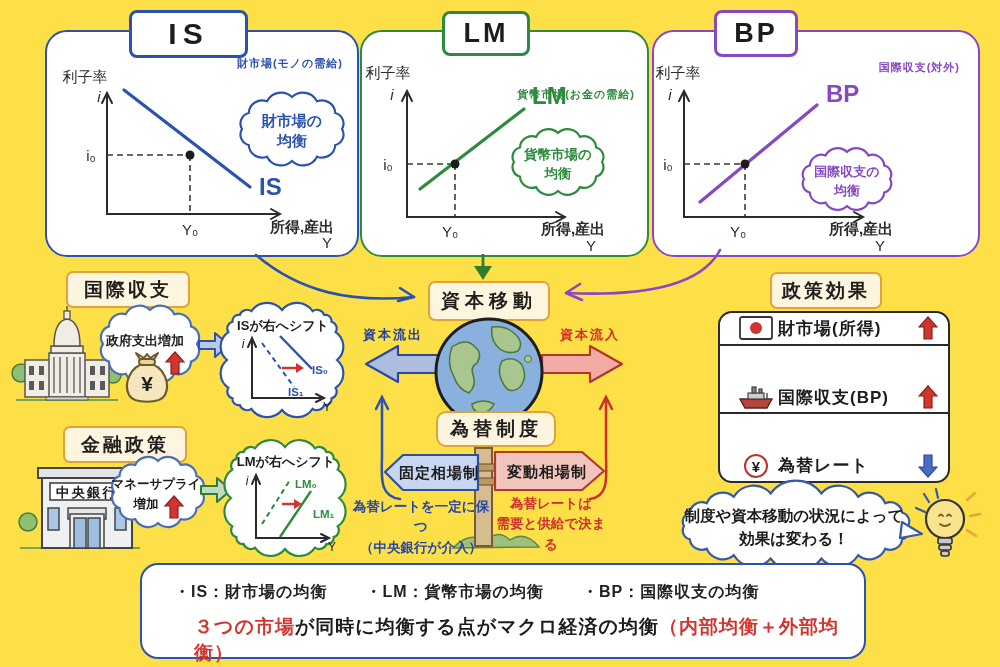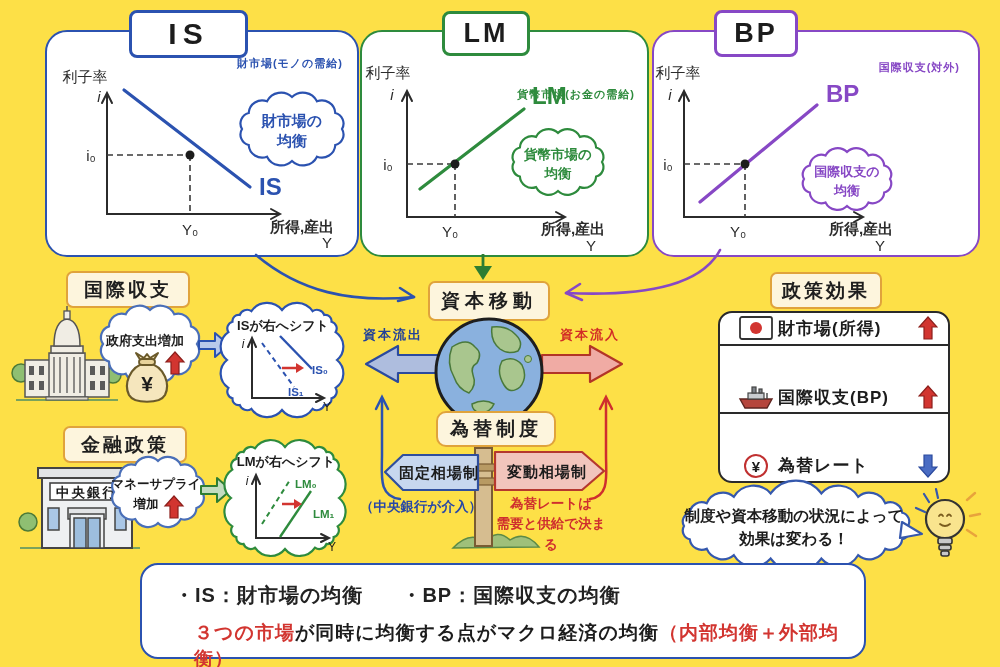--- a/index.html
+++ b/index.html
@@ -20,21 +20,21 @@
   .gtext{fill:#2b2b2b;font-size:15px;}
   .flow-label{position:absolute;font-size:13px;font-weight:700;letter-spacing:2px;}
   .note{position:absolute;font-size:13.5px;font-weight:600;text-align:center;line-height:1.5;}
   .effects-table{position:absolute;background:#fff;border:2.5px solid #2a2a2a;border-radius:14px;
        display:flex;flex-direction:column;}
   .effects-row{flex:1;display:flex;align-items:center;border-bottom:2px solid #2a2a2a;padding:0 10px 0 14px;}
   .effects-row:last-child{border-bottom:none;}
   .effects-icon{width:44px;display:flex;justify-content:center;}
   .effects-label{flex:1;font-size:17px;letter-spacing:1px;font-weight:600;color:#1c1c1c;}
   .summary-box{position:absolute;background:#fff;border:2.5px solid #2b52b0;border-radius:18px;}
-  .summary-line1{display:flex;gap:38px;padding:17px 0 0 32px;font-size:20px;font-weight:600;letter-spacing:1px;}
+  .summary-line1{display:flex;gap:38px;padding:17px 0 0 32px;font-size:16px;font-weight:600;letter-spacing:1px;}
   .summary-line2{padding:11px 0 0 52px;font-size:19px;font-weight:700;letter-spacing:1px;}
   .red{color:#d23530;text-align:center;} .blk{color:#1c1c1c;}
   .bubble-text{fill:#1c1c1c;font-size:15.5px;font-weight:600;}
   .cloudtext{font-weight:600;}
 </style>
 </head>
 <body>
 
 <div id="stage">
 
@@ -156,20 +156,21 @@
     <rect x="100" y="8" width="17" height="98" fill="#d6bd90" stroke="#7a5c33" stroke-width="2"></rect>
     <rect x="94" y="24" width="29" height="7" fill="#b89a63" stroke="#7a5c33" stroke-width="1.2"></rect>
     <rect x="94" y="38" width="29" height="7" fill="#b89a63" stroke="#7a5c33" stroke-width="1.2"></rect>
     <polygon points="10,32 28,15 103,15 103,50 28,50" fill="#c7d7ef" stroke="#2f4f9e" stroke-width="2.2" stroke-linejoin="round"></polygon>
     <polygon points="229,31 207,12 120,12 120,50 207,50" fill="#f2c5bc" stroke="#b5382e" stroke-width="2.2" stroke-linejoin="round"></polygon>
     <text x="64" y="38" font-size="15" font-weight="600" text-anchor="middle" fill="#1c1c1c" letter-spacing="1">固定相場制</text>
     <text x="172" y="37" font-size="15" font-weight="600" text-anchor="middle" fill="#1c1c1c" letter-spacing="1">変動相場制</text>
   </svg>
 
   <div class="note" style="left:350px;top:497px;width:142px;color:#2646a8;">
+    <div>為替レートを一定に保つ</div>
     <div>（中央銀行が介入）</div>
   </div>
   <div class="note" style="left:490px;top:494px;width:122px;color:#cf2e2e;">
     <div>為替レートは</div>
     <div>需要と供給で決まる</div>
   </div>
 
   <div class="titlebox" style="left:66px;top:271px;width:120px;height:33px;">国際収支</div>
 
   <svg class="abs" width="110" height="100" viewBox="0 0 110 100" style="left:12px;top:303px;">
@@ -334,20 +335,21 @@
     <path d="M27 30 q2 -3 4 0 M35 30 q2 -3 4 0" stroke="#7a5c1e" stroke-width="1.8" fill="none" stroke-linecap="round"></path>
     <path d="M28 38 q5 4 10 0" stroke="#7a5c1e" stroke-width="1.8" fill="none" stroke-linecap="round"></path>
     <rect x="26" y="52" width="14" height="6" rx="2" fill="#c9c9c9" stroke="#333" stroke-width="1.6"></rect>
     <rect x="27" y="59" width="12" height="5" rx="2" fill="#c9c9c9" stroke="#333" stroke-width="1.6"></rect>
     <rect x="29" y="65" width="8" height="5" rx="2" fill="#c9c9c9" stroke="#333" stroke-width="1.6"></rect>
   </svg>
 
   <div class="summary-box" style="left:140px;top:563px;width:722px;height:92px;">
     <div class="summary-line1">
       <span>・IS：財市場の均衡</span>
+      <span>・LM：貨幣市場の均衡</span>
       <span>・BP：国際収支の均衡</span>
     </div>
     <div class="summary-line2">
       <span class="red">３つの市場</span><span class="blk">が同時に均衡する点がマクロ経済の均衡</span><span class="red">（内部均衡＋外部均衡）</span>
     </div>
   </div>
 
 </div>
 
 </body></html>

